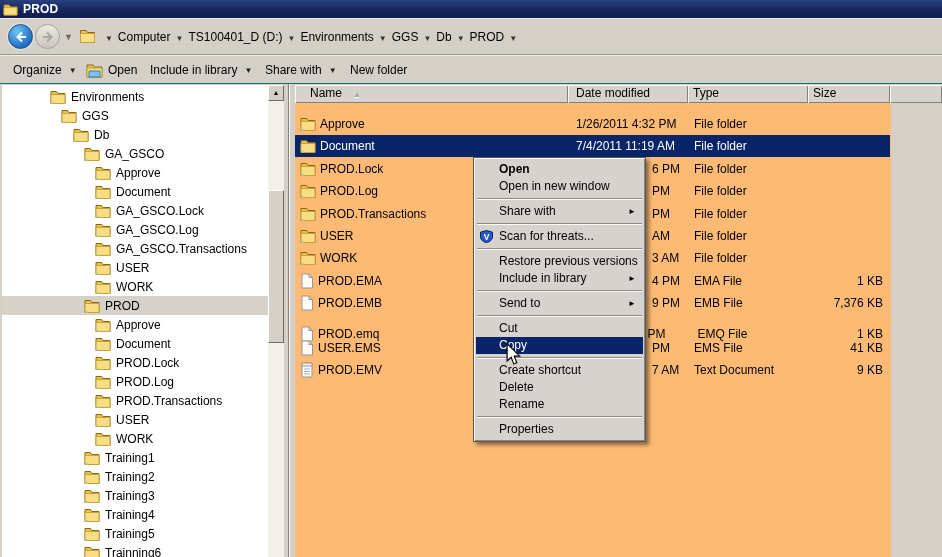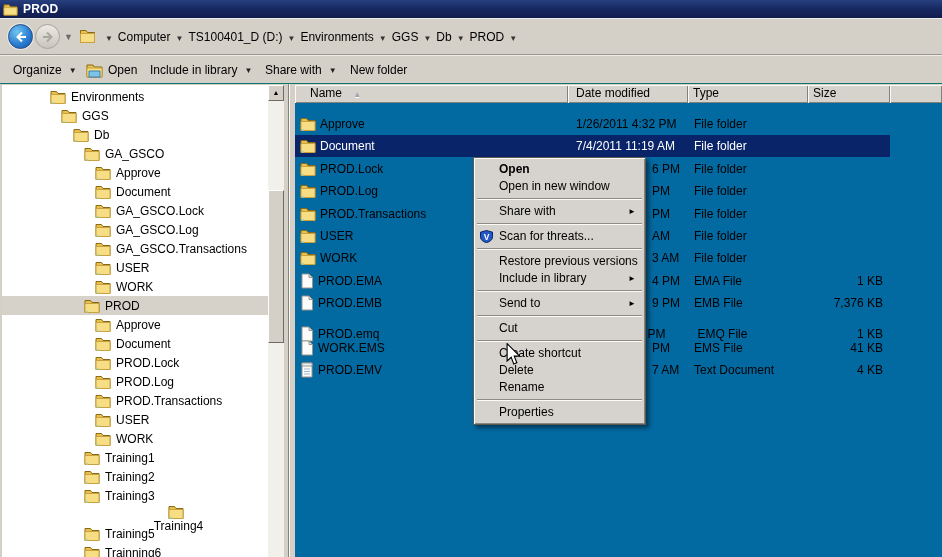--- a/index.html
+++ b/index.html
@@ -64,21 +64,21 @@
     font-size:7px; text-align:center; line-height:14px; color:#000;
   }
   .sb-thumb {
     position:absolute; left:0; width:16px; background:#d4d0c8;
     border:1px solid; border-color:#fff #6f6c66 #6f6c66 #fff;
   }
   .pane-divider { position:absolute; left:284px; top:0; width:11px; height:473px; background:#d4d0c8; }
   .pane-divider .dk { position:absolute; left:4px; top:0; width:1px; height:100%; background:#86827a; }
   .pane-divider .lt { position:absolute; left:5px; top:0; width:1px; height:100%; background:#fbfaf7; }
   
-  .list-pane { position:absolute; left:295px; top:1px; width:647px; height:472px; background:#0369a1; }
+  .list-pane { position:absolute; left:295px; top:1px; width:596px; height:472px; background:#fdba74; }
   .headers { position:absolute; left:0; top:0; width:647px; height:18px; display:flex; }
   .hcell {
     background:#d6d3cc; height:18px; line-height:17px; white-space:nowrap; overflow:hidden;
     box-shadow:inset 1px 1px 0 #fbfaf7, inset -1px -1px 0 #84807a;
     padding-left:6px;
   }
   .hcell.name { width:273px; padding-left:15px; }
   .hcell.date { width:120px; padding-left:8px; }
   .hcell.type { width:120px; padding-left:5px; }
   .hcell.size { width:82px; padding-left:5px; }
@@ -348,21 +348,21 @@
           <span class="lbl">Training2</span>
         </div>
         <div class="tree-row" style="top: 401px; padding-left: 82px;">
           <svg width="16" height="14" viewBox="0 0 16 14">
             <path d="M1 1.5 h5.5 l1.5 2 H15 v10 H1 z" fill="#e8c04a" stroke="#8a6914" stroke-width="1"></path>
             <path d="M1 4.5 h14 v9 H1 z" fill="#f7dd84" stroke="#c9a23f" stroke-width="1"></path>
             <path d="M2 12 h2 v1.5 h-2 z" fill="#9adbc8"></path>
           </svg>
           <span class="lbl">Training3</span>
         </div>
-        <div class="tree-row" style="top: 420px; padding-left: 82px; flex-direction: column;">
+        <div class="tree-row" style="top: 420px; padding-left: 82px;">
           <svg width="16" height="14" viewBox="0 0 16 14">
             <path d="M1 1.5 h5.5 l1.5 2 H15 v10 H1 z" fill="#e8c04a" stroke="#8a6914" stroke-width="1"></path>
             <path d="M1 4.5 h14 v9 H1 z" fill="#f7dd84" stroke="#c9a23f" stroke-width="1"></path>
             <path d="M2 12 h2 v1.5 h-2 z" fill="#9adbc8"></path>
           </svg>
           <span class="lbl">Training4</span>
         </div>
         <div class="tree-row" style="top: 439px; padding-left: 82px;">
           <svg width="16" height="14" viewBox="0 0 16 14">
             <path d="M1 1.5 h5.5 l1.5 2 H15 v10 H1 z" fill="#e8c04a" stroke="#8a6914" stroke-width="1"></path>
@@ -529,42 +529,42 @@
             <div class="fc date frag">2 PM</div>
             <div class="fc type">EMQ File</div>
             <div class="fc size">1 KB</div>
           </div>
           <div class="file-row" style="top: 252px;">
             <div class="fc name">
               <svg width="14" height="16" viewBox="0 0 14 16">
                 <path d="M2 1 h7 l3.5 3.5 V15 H2 z" fill="#fdfcfb" stroke="#9a968e"></path>
                 <path d="M9 1 l3.5 3.5 H9 z" fill="#e4e1dc" stroke="#9a968e"></path>
               </svg>
-              <span class="lbl">WORK.EMS</span>
+              <span class="lbl">USER.EMS</span>
             </div>
             <div class="fc date frag">PM</div>
             <div class="fc type">EMS File</div>
             <div class="fc size">41 KB</div>
           </div>
           <div class="file-row" style="top: 274px;">
             <div class="fc name">
               <svg width="14" height="16" viewBox="0 0 14 16">
                 <path d="M2 1 h10 v14 H2 z" fill="#fdfcfb" stroke="#9a968e"></path>
                 <path d="M2 1 h10 v3 H2 z" fill="#e9f2fa" stroke="#9a968e"></path>
                 <g stroke="#9db6cf" stroke-width="1">
                   <path d="M4 7 h6"></path>
                   <path d="M4 9.5 h6"></path>
                   <path d="M4 12 h6"></path>
                 </g>
               </svg>
               <span class="lbl">PROD.EMV</span>
             </div>
             <div class="fc date frag">7 AM</div>
             <div class="fc type">Text Document</div>
-            <div class="fc size">4 KB</div>
+            <div class="fc size">9 KB</div>
           </div>
         </div>
     </div>
   </div>
 
   <div class="ctx-menu" id="ctxmenu">
       <div class="menu-item bold"><span>Open</span></div>
       <div class="menu-item"><span>Open in new window</span></div>
       <div class="menu-sep"></div>
       <div class="menu-item"><span>Share with</span><span class="sub">►</span></div>
@@ -573,20 +573,21 @@
             <path d="M6.5 0.5 L12.5 2.2 V6.8 C12.5 9.8 9.8 11.8 6.5 12.7 C3.2 11.8 0.5 9.8 0.5 6.8 V2.2 Z" fill="#2458c8" stroke="#0a1f5e"></path>
             <text x="6.5" y="9.6" font-size="8.5" font-weight="bold" fill="#fff" text-anchor="middle" font-family="Liberation Sans, sans-serif">V</text>
           </svg></span><span>Scan for threats...</span></div>
       <div class="menu-sep"></div>
       <div class="menu-item"><span>Restore previous versions</span></div>
       <div class="menu-item"><span>Include in library</span><span class="sub">►</span></div>
       <div class="menu-sep"></div>
       <div class="menu-item"><span>Send to</span><span class="sub">►</span></div>
       <div class="menu-sep"></div>
       <div class="menu-item"><span>Cut</span></div>
+      <div class="menu-item hl"><span>Copy</span></div>
       <div class="menu-sep"></div>
       <div class="menu-item"><span>Create shortcut</span></div>
       <div class="menu-item"><span>Delete</span></div>
       <div class="menu-item"><span>Rename</span></div>
       <div class="menu-sep"></div>
       <div class="menu-item"><span>Properties</span></div>
     </div>
 
   <div class="cursor">
     <svg width="17" height="23" viewBox="0 0 12 18">

